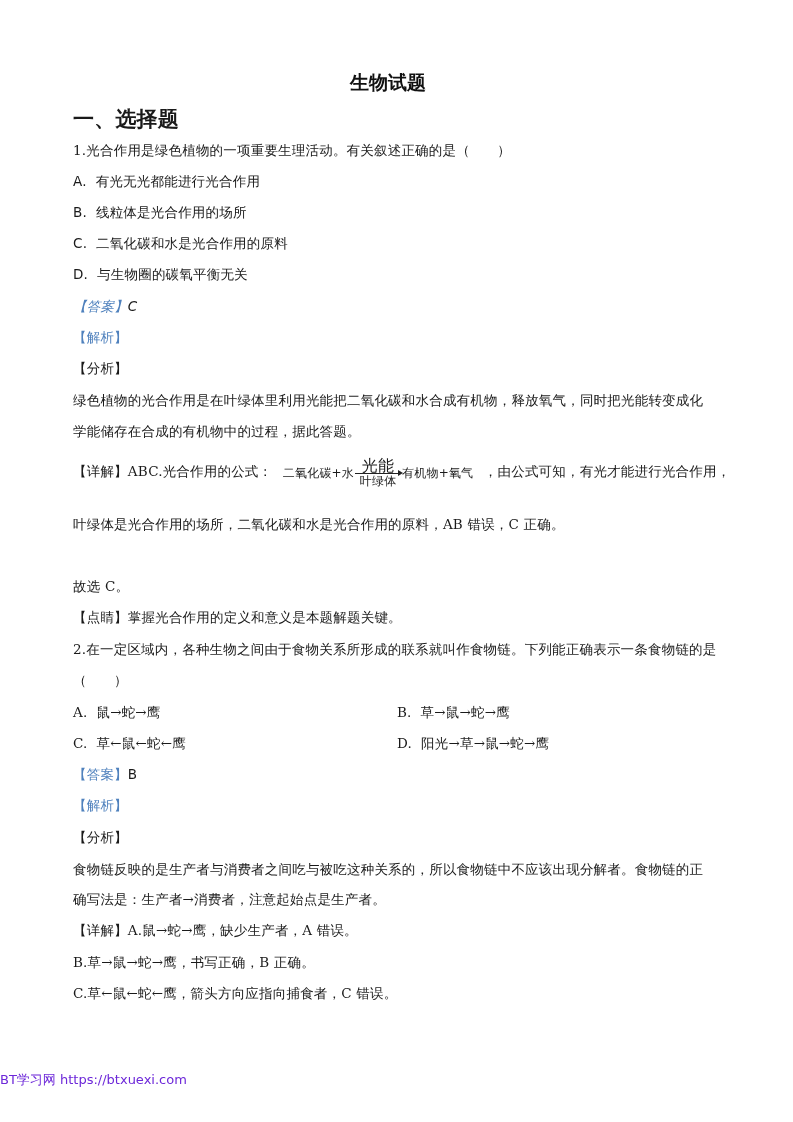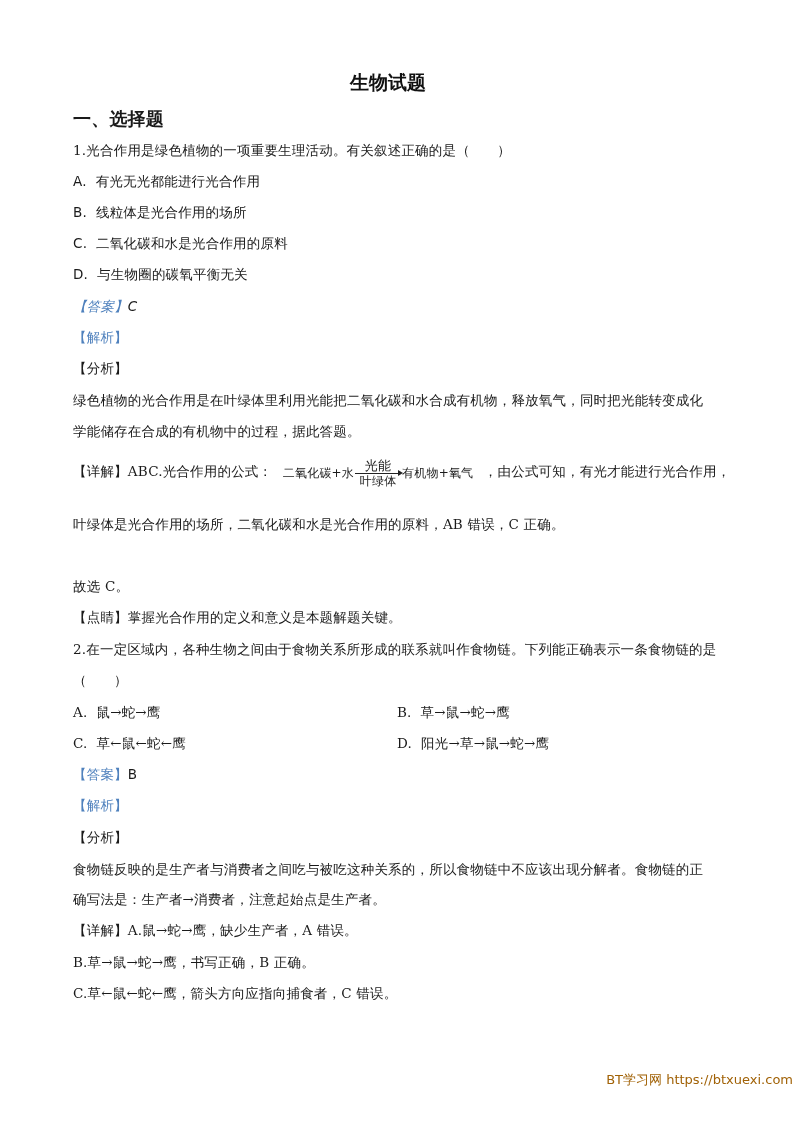--- a/index.html
+++ b/index.html
@@ -13,41 +13,41 @@
       position: absolute; left: 73px; font-size: 13.5px; line-height: 18px;
       white-space: nowrap; letter-spacing: 0.2px;
     }
     .title {
       position: absolute; top: 70px; left: 0; width: 776px; text-align: center;
       font-family: "DejaVu Sans", "Liberation Sans", sans-serif;
       font-weight: bold; font-size: 19px; color: #111;
     }
     .section {
       font-family: "DejaVu Sans", "Liberation Sans", sans-serif;
-      font-weight: bold; font-size: 18px;
+      font-weight: bold; font-size: 21px;
     }
     .sans { font-family: "DejaVu Sans", "Liberation Sans", sans-serif; }
     .blue { color: #4f81bd; }
     .opt-col2 { left: 397px; }
     .formula {
       display: inline-block; position: relative; vertical-align: middle;
       font-family: "DejaVu Sans", "Liberation Sans", sans-serif; font-size: 12px;
       margin: 0 6px;
     }
     .fr { display: inline-flex; flex-direction: column; align-items: center; vertical-align: middle; margin: 0 1px; }
-    .fr .top { font-size: 13px; line-height: 14px; }
+    .fr .top { font-size: 16px; line-height: 14px; }
     .fr .arrow { width: 46px; height: 1px; background: #222; position: relative; }
     .fr .arrow::after {
       content: ""; position: absolute; right: -2px; top: -3px;
       border-left: 5px solid #222; border-top: 3.5px solid transparent; border-bottom: 3.5px solid transparent;
     }
     .fr .bot { font-size: 12px; line-height: 14px; }
     .footer {
-      position: absolute; top: 1071px; left: 0; width: 793px; text-align: right;
-      font-family: "DejaVu Sans", "Liberation Sans", sans-serif; font-size: 13px; color: #a16207;
+      position: absolute; top: 1071px; left: 0; width: 793px; text-align: left;
+      font-family: "DejaVu Sans", "Liberation Sans", sans-serif; font-size: 13px; color: #6d28d9;
     }
   </style>
 </head>
 <body>
 
 <div class="page">
 
   <div class="title">生物试题</div>
 
   <div class="line section" style="top:110px;">一、选择题</div>

